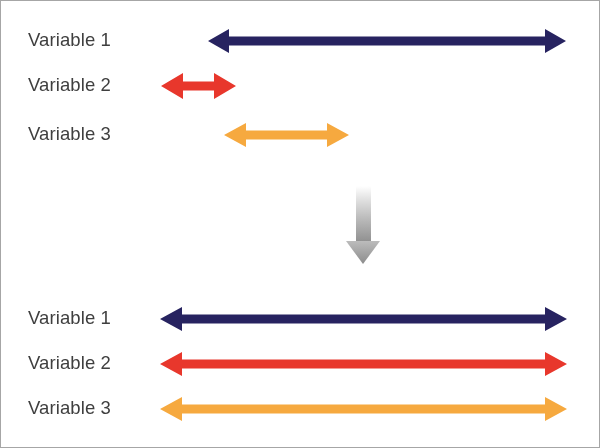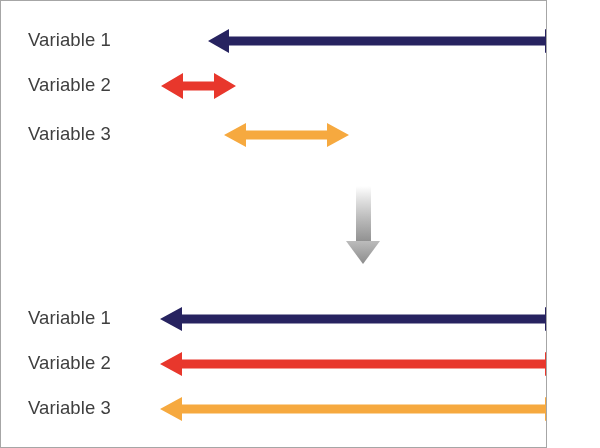--- a/index.html
+++ b/index.html
@@ -6,21 +6,21 @@
   html, body {
     margin: 0;
     padding: 0;
     background: #ffffff;
   }
   body {
     font-family: "Liberation Sans", sans-serif;
   }
   #diagram-frame {
     position: relative;
-    width: 547px;
+    width: 600px;
     height: 448px;
     background: #ffffff;
     border: 1px solid #a6a6a6;
     box-sizing: border-box;
     overflow: hidden;
   }
   #diagram-svg {
     position: absolute;
     left: 0;
     top: 0;

